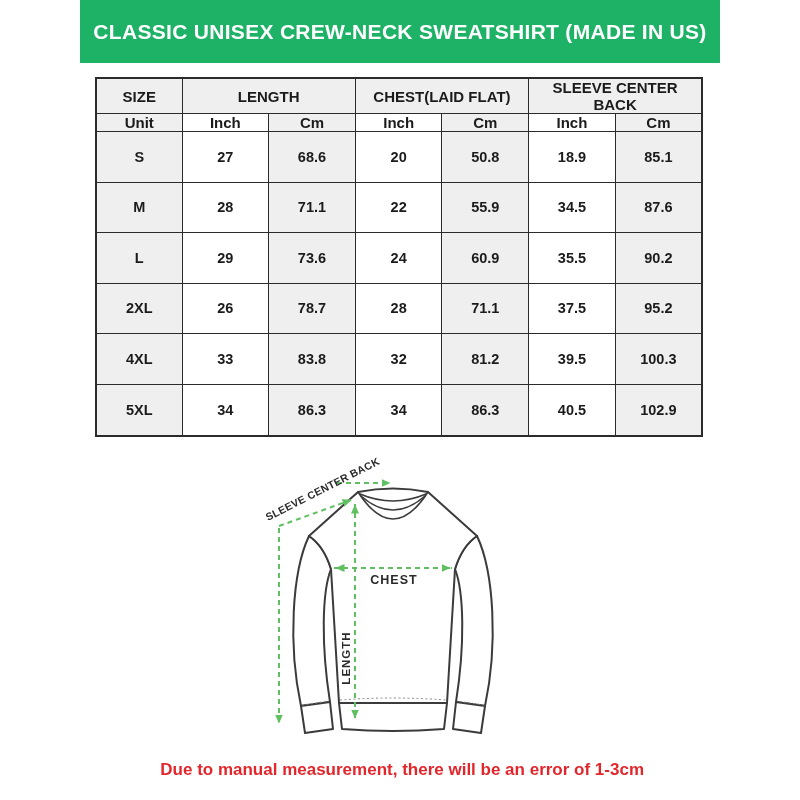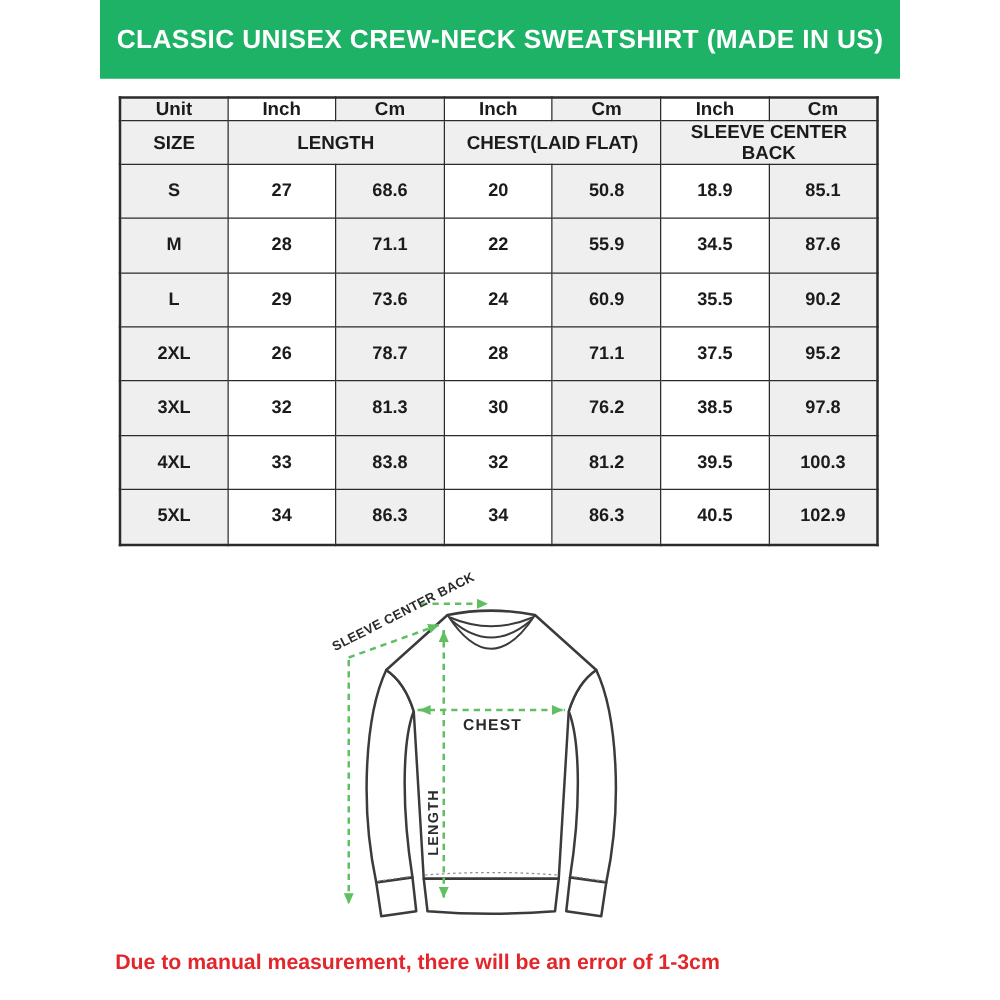--- a/index.html
+++ b/index.html
@@ -29,21 +29,21 @@
   .cl{fill:none;stroke:#3b3b3b;stroke-width:1.6;stroke-linecap:round;}
   .stitch{fill:none;stroke:#8a8a8a;stroke-width:1;stroke-dasharray:2 2.5;}
   .meas{fill:none;stroke:#5fbf61;stroke-width:2;stroke-dasharray:5 4;}
   .stub{fill:none;stroke:#5fbf61;stroke-width:2;}
   .arr{marker-end:url(#arw);}
   .dlabel{font:700 10.5px "Liberation Sans",sans-serif;fill:#2a2a2a;letter-spacing:.3px;}
   .dlabel2{font:700 12.5px "Liberation Sans",sans-serif;fill:#2a2a2a;letter-spacing:1px;}
   .dlabel3{font:700 11.5px "Liberation Sans",sans-serif;fill:#2a2a2a;letter-spacing:1px;}
 
   
-  .footnote{position:absolute;left:12px;top:760px;width:644px;text-align:center;
+  .footnote{position:absolute;left:0;top:760px;width:644px;text-align:right;
             font-size:17px;font-weight:700;color:#e2262b;}
 </style>
 </head>
 <body>
 
 <div class="page">
 
   <header class="banner">
     <h1>CLASSIC UNISEX CREW-NECK SWEATSHIRT (MADE IN US)</h1>
   </header>
@@ -53,33 +53,33 @@
         <col class="w-size">
         <col>
         <col>
         <col>
         <col>
         <col>
         <col>
       </colgroup>
     <thead>
       <tr>
+        <th class="gray">SIZE</th>
+        <th class="gray" colspan="2">LENGTH</th>
+        <th class="gray" colspan="2">CHEST(LAID FLAT)</th>
+        <th class="gray" colspan="2">SLEEVE CENTER BACK</th>
+      </tr>
+      <tr>
         <th class="gray">Unit</th>
         <th>Inch</th>
         <th class="gray">Cm</th>
         <th>Inch</th>
         <th class="gray">Cm</th>
         <th>Inch</th>
         <th class="gray">Cm</th>
-      </tr>
-      <tr>
-        <th class="gray">SIZE</th>
-        <th class="gray" colspan="2">LENGTH</th>
-        <th class="gray" colspan="2">CHEST(LAID FLAT)</th>
-        <th class="gray" colspan="2">SLEEVE CENTER BACK</th>
       </tr>
     </thead>
     <tbody>
       <tr>
         <td class="gray">S</td>
         <td>27</td>
         <td class="gray">68.6</td>
         <td>20</td>
         <td class="gray">50.8</td>
         <td>18.9</td>
@@ -104,29 +104,20 @@
         <td class="gray">90.2</td>
       </tr>
       <tr>
         <td class="gray">2XL</td>
         <td>26</td>
         <td class="gray">78.7</td>
         <td>28</td>
         <td class="gray">71.1</td>
         <td>37.5</td>
         <td class="gray">95.2</td>
-      </tr>
-      <tr>
-        <td class="gray">3XL</td>
-        <td>32</td>
-        <td class="gray">81.3</td>
-        <td>30</td>
-        <td class="gray">76.2</td>
-        <td>38.5</td>
-        <td class="gray">97.8</td>
       </tr>
       <tr>
         <td class="gray">4XL</td>
         <td>33</td>
         <td class="gray">83.8</td>
         <td>32</td>
         <td class="gray">81.2</td>
         <td>39.5</td>
         <td class="gray">100.3</td>
       </tr>

